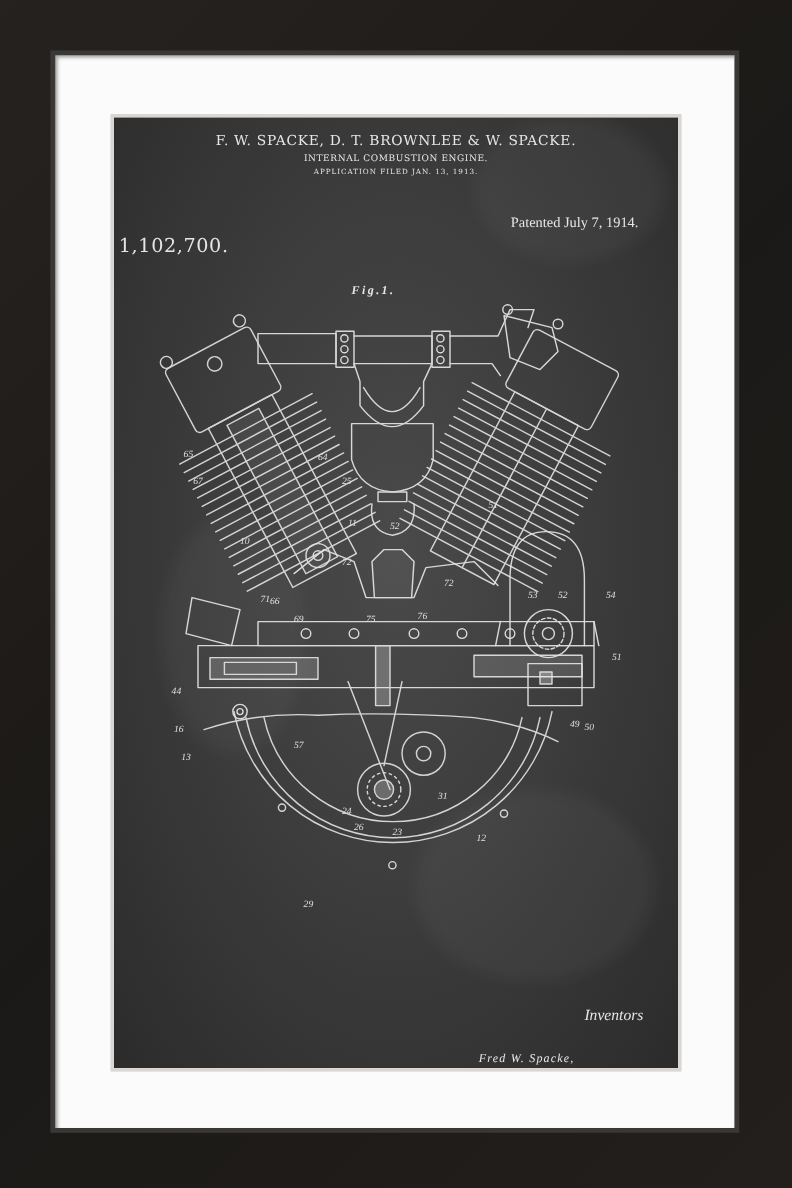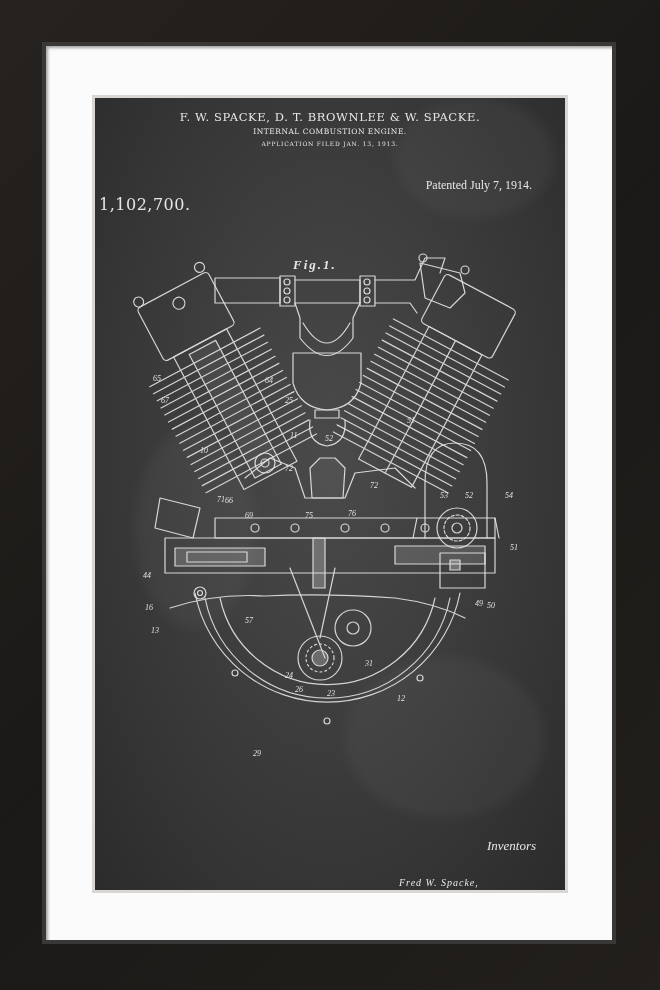--- a/index.html
+++ b/index.html
@@ -13,21 +13,21 @@
     .mat-bevel { position: absolute; left: 92px; top: 95px; width: 476px; height: 798px;
       background: #d9d6d3; }
     .art { position: absolute; left: 95px; top: 98px; width: 470px; height: 792px; overflow: hidden;
       background: radial-gradient(ellipse at 50% 45%, #4a4a4a 0%, #3d3d3d 45%, #323232 80%, #2b2b2b 100%); }
     .chalk-text { position: absolute; color: #e6e6e6; white-space: nowrap; }
     .authors { left: 0; width: 470px; top: 12px; text-align: center; font-size: 11.5px; letter-spacing: 0.6px; }
     .subject { left: 0; width: 470px; top: 29px; text-align: center; font-size: 7.5px; letter-spacing: 0.5px; }
     .filed { left: 0; width: 470px; top: 42px; text-align: center; font-size: 6px; letter-spacing: 0.8px; }
     .patno { left: 4px; top: 81px; font-size: 16px; letter-spacing: 0.5px; font-family: "DejaVu Serif", serif; margin-top: 16px; }
     .patdate { right: 33px; top: 80px; font-size: 12px; font-family: "Liberation Serif", serif; margin-left: 16px; }
-    .fig { left: 198px; top: 139px; font-size: 13px; font-style: italic; font-weight: bold; letter-spacing: 2px; font-family: "Liberation Serif", serif; margin-top: 20px; }
+    .fig { left: 198px; top: 139px; font-size: 10px; font-style: italic; font-weight: bold; letter-spacing: 2px; font-family: "Liberation Serif", serif; }
     .script { font-family: "Liberation Serif", serif; font-style: italic; color: #e8e8e8; }
     .witnesses-label { left: 24px; top: 790px; font-size: 14px; }
     .inventors-label { left: 392px; top: 740px; font-size: 13px; }
     .inventor-1 { left: 304px; top: 779px; font-size: 10px; letter-spacing: 1px; }
     .drawing { position: absolute; left: 0; top: 0; }
     .smudge { position: absolute; border-radius: 50%; background: rgba(255,255,255,0.04); filter: blur(6px); }
   </style>
 </head>
 <body>
 

